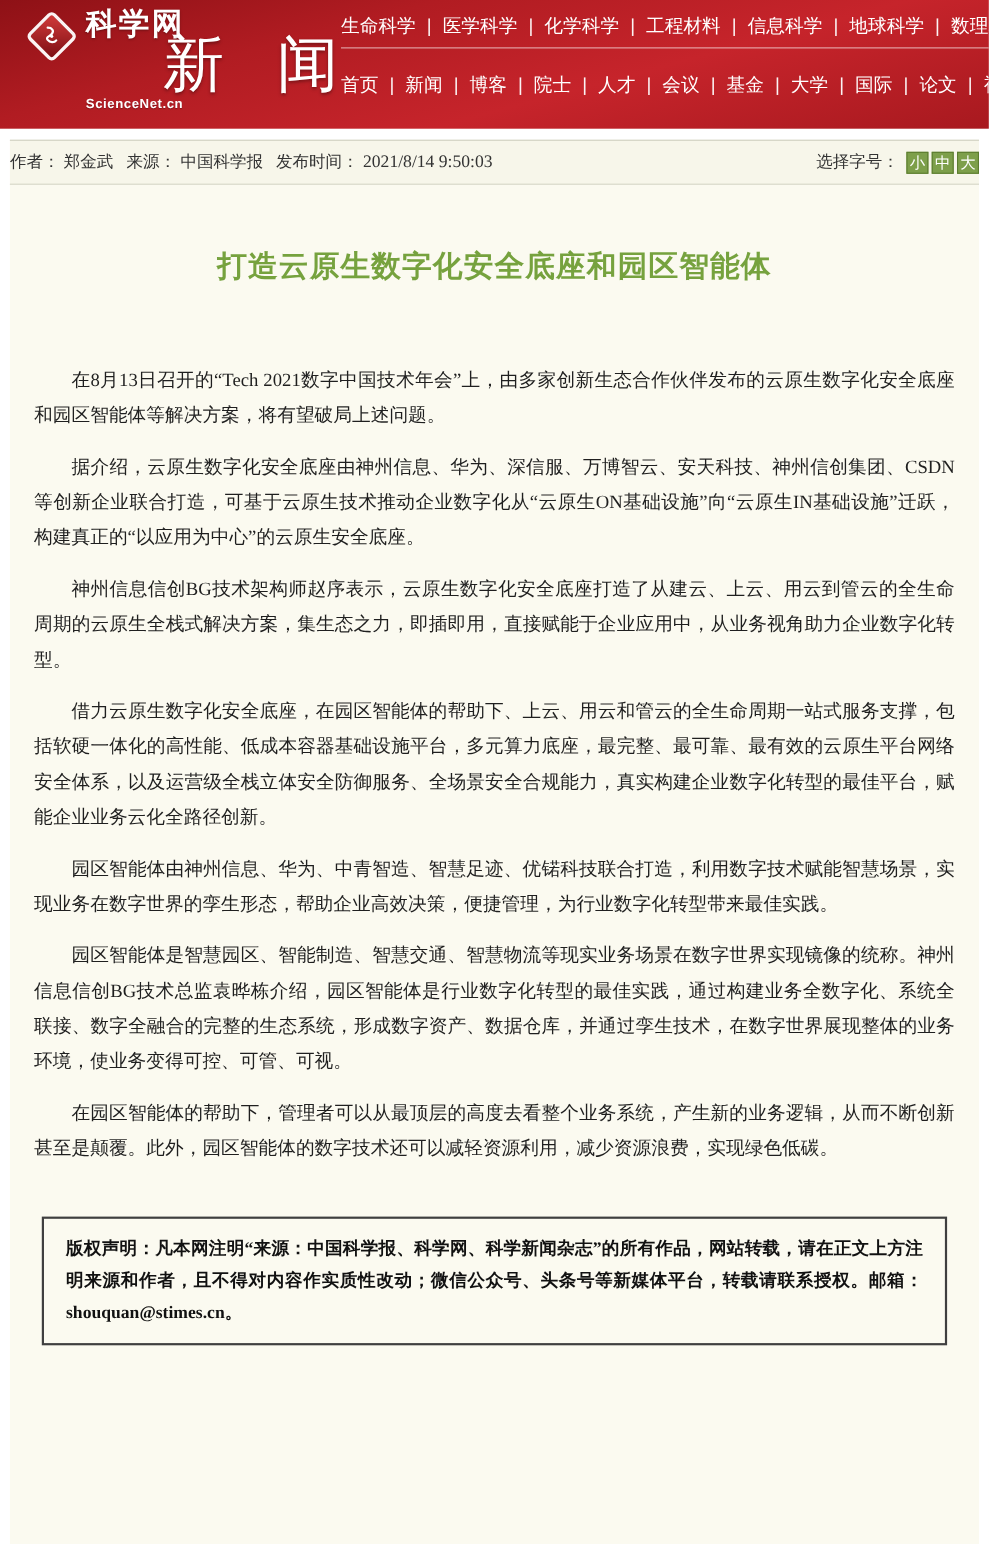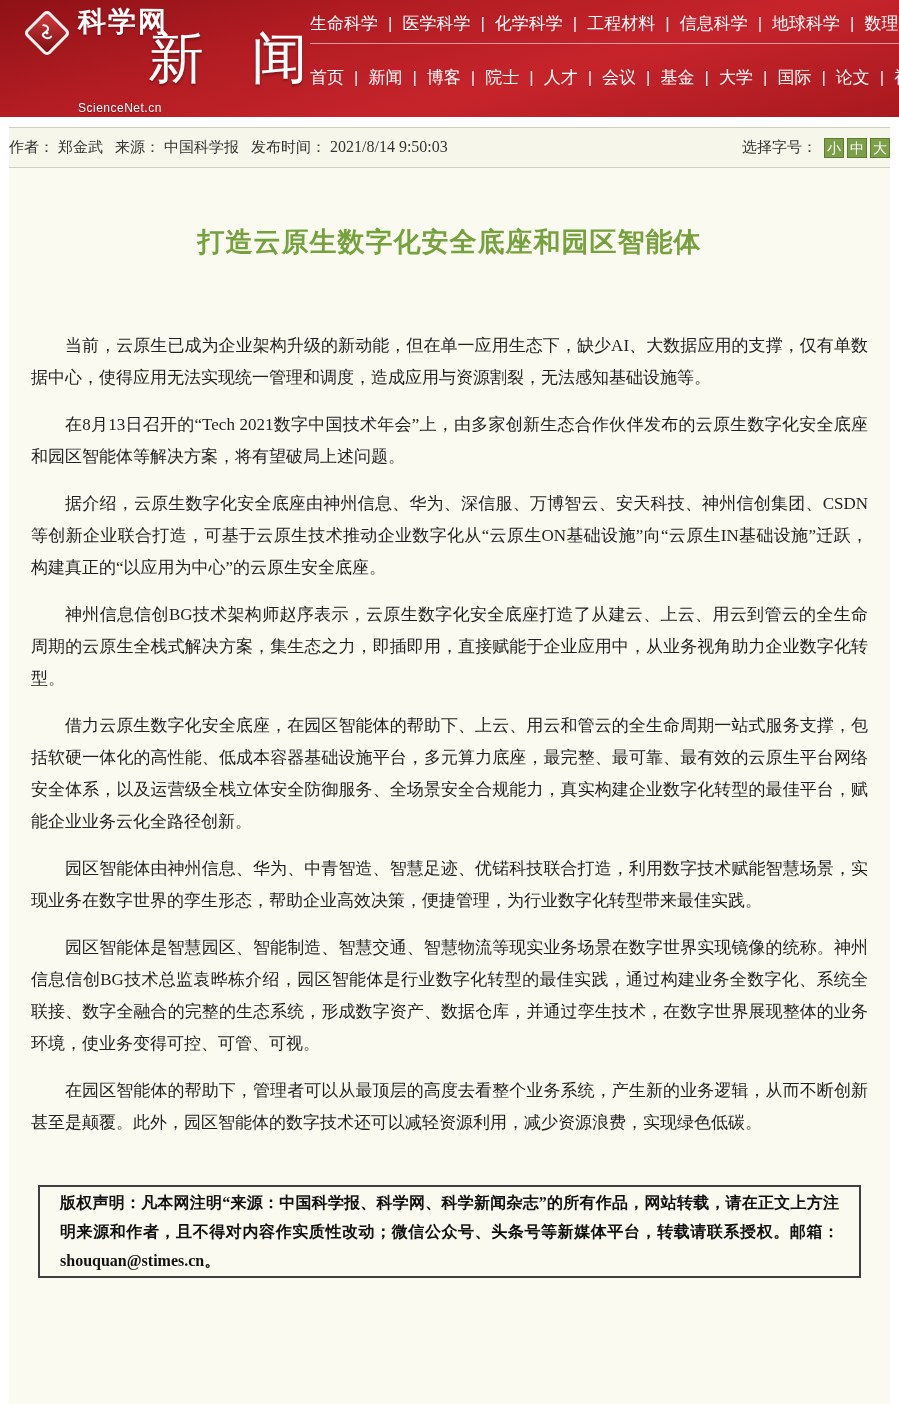--- a/index.html
+++ b/index.html
@@ -22,21 +22,21 @@
   .logo { position:absolute; left:24px; top:6px; display:flex; align-items:flex-start; text-decoration:none; color:#fff; cursor:pointer; }
   .logo-diamond {
     width:34px; height:34px; margin:10px 6px 0 6px; flex:0 0 auto;
     transform:rotate(45deg); border:3px solid rgba(255,255,255,.95);
     border-radius:5px; background:linear-gradient(135deg,#d23a3a,#7c0e13);
     display:flex; align-items:center; justify-content:center;
   }
   .logo-diamond svg { transform:rotate(-45deg); }
   .logo-txt { margin-left:8px; display:flex; flex-direction:column;gap:48px; }
   .logo-name { font-size:28px; font-weight:bold; line-height:32px; letter-spacing:2px; text-shadow:0 1px 2px rgba(0,0,0,.35); }
-  .logo-domain { font-size:12px; font-weight:normal; letter-spacing:.5px; margin-top:15px; text-shadow:0 1px 1px rgba(0,0,0,.3); }
+  .logo-domain { font-size:12px; font-weight:bold; letter-spacing:.5px; margin-top:1px; text-shadow:0 1px 1px rgba(0,0,0,.3); }
 
   .section-banner {
     position:absolute; left:148px; top:24px;
     font-size:56px; font-weight:normal; letter-spacing:16px; line-height:1.2;
     text-shadow:0 2px 3px rgba(0,0,0,.35); cursor:pointer;
   }
 
   .header-nav { position:absolute; left:310px; right:0; top:0; white-space:nowrap; overflow:hidden; }
   .nav-row { font-size:17px; line-height:22px; overflow:hidden; }
   .nav-row-1 { padding-top:13px; }
@@ -75,21 +75,21 @@
     font-size:27px; font-weight:600; letter-spacing:1px; margin:16px 0 0;
   }
   .paragraphs { margin-top:70px; }
   .paragraphs p {
     margin:0 0 15px; font-size:17px; line-height:32px; color:var(--text,#1f1f1f);
     text-align:justify; text-indent:2em;
     font-family:"Liberation Serif","DejaVu Serif",serif;
   }
   .copyright-box {
     margin:46px 7px 0; border:2px solid #3f3f3f;
-    padding:1px 20px; background:var(--page-bg,#fbfaf0);
+    padding:13px 20px; background:var(--page-bg,#fbfaf0);
     font-size:16px; font-weight:bold; line-height:29px; color:#111;
     text-align:justify;
     font-family:"Liberation Serif","DejaVu Serif",serif;
   }
 </style>
 </head>
 <body>
 
 <header class="site-header">
   <a class="logo">
@@ -127,21 +127,20 @@
     <span class="fontsize-btn">小</span>
     <span class="fontsize-btn">中</span>
     <span class="fontsize-btn">大</span>
   </div>
 </div>
 
 <main class="article">
   <h1 class="article-title">打造云原生数字化安全底座和园区智能体</h1>
 
   <div class="paragraphs">
-    <p>当前，云原生已成为企业架构升级的新动能，但在单一应用生态下，缺少AI、大数据应用的支撑，仅有单数据中心，使得应用无法实现统一管理和调度，造成应用与资源割裂，无法感知基础设施等。</p>
     <p>在8月13日召开的“Tech 2021数字中国技术年会”上，由多家创新生态合作伙伴发布的云原生数字化安全底座和园区智能体等解决方案，将有望破局上述问题。</p>
     <p>据介绍，云原生数字化安全底座由神州信息、华为、深信服、万博智云、安天科技、神州信创集团、CSDN等创新企业联合打造，可基于云原生技术推动企业数字化从“云原生ON基础设施”向“云原生IN基础设施”迁跃，构建真正的“以应用为中心”的云原生安全底座。</p>
     <p>神州信息信创BG技术架构师赵序表示，云原生数字化安全底座打造了从建云、上云、用云到管云的全生命周期的云原生全栈式解决方案，集生态之力，即插即用，直接赋能于企业应用中，从业务视角助力企业数字化转型。</p>
     <p>借力云原生数字化安全底座，在园区智能体的帮助下、上云、用云和管云的全生命周期一站式服务支撑，包括软硬一体化的高性能、低成本容器基础设施平台，多元算力底座，最完整、最可靠、最有效的云原生平台网络安全体系，以及运营级全栈立体安全防御服务、全场景安全合规能力，真实构建企业数字化转型的最佳平台，赋能企业业务云化全路径创新。</p>
     <p>园区智能体由神州信息、华为、中青智造、智慧足迹、优锘科技联合打造，利用数字技术赋能智慧场景，实现业务在数字世界的孪生形态，帮助企业高效决策，便捷管理，为行业数字化转型带来最佳实践。</p>
     <p>园区智能体是智慧园区、智能制造、智慧交通、智慧物流等现实业务场景在数字世界实现镜像的统称。神州信息信创BG技术总监袁晔栋介绍，园区智能体是行业数字化转型的最佳实践，通过构建业务全数字化、系统全联接、数字全融合的完整的生态系统，形成数字资产、数据仓库，并通过孪生技术，在数字世界展现整体的业务环境，使业务变得可控、可管、可视。</p>
     <p>在园区智能体的帮助下，管理者可以从最顶层的高度去看整个业务系统，产生新的业务逻辑，从而不断创新甚至是颠覆。此外，园区智能体的数字技术还可以减轻资源利用，减少资源浪费，实现绿色低碳。</p>
   </div>
 
   <div class="copyright-box">版权声明：凡本网注明“来源：中国科学报、科学网、科学新闻杂志”的所有作品，网站转载，请在正文上方注明来源和作者，且不得对内容作实质性改动；微信公众号、头条号等新媒体平台，转载请联系授权。邮箱：shouquan@stimes.cn。</div>

